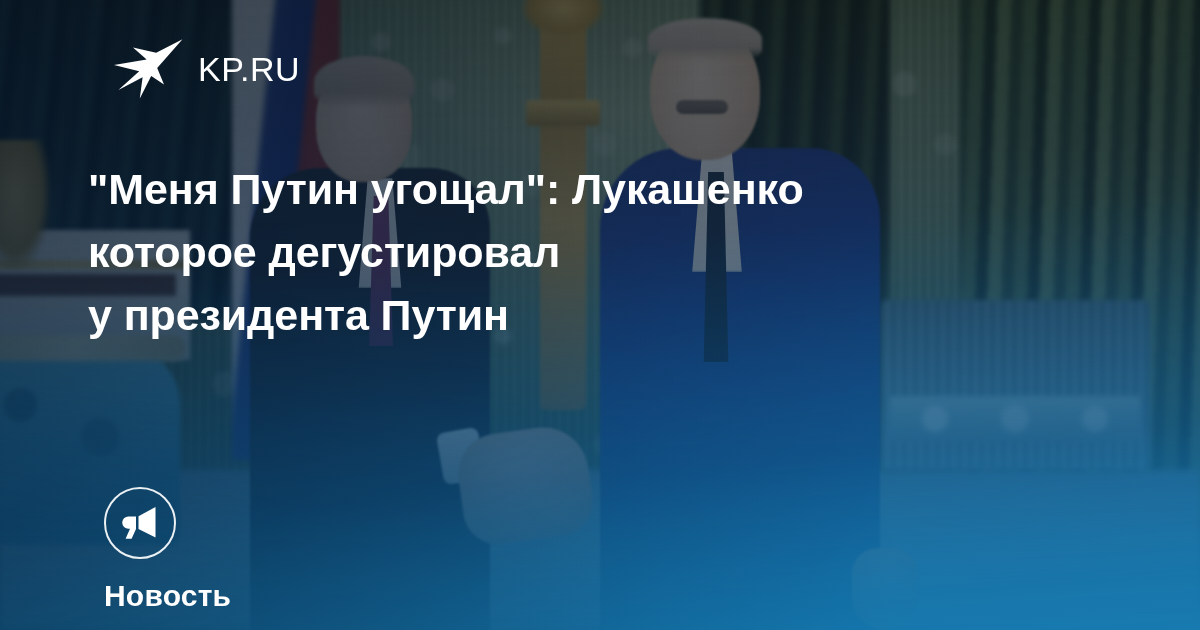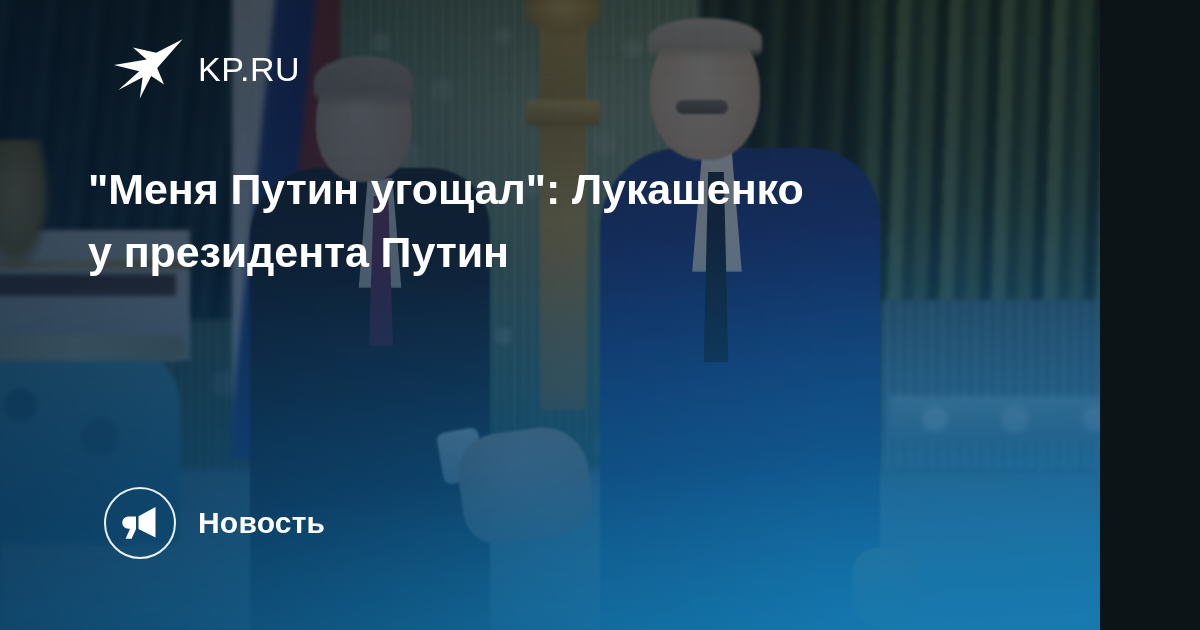--- a/index.html
+++ b/index.html
@@ -6,21 +6,21 @@
 
   html, body {
     width:1200px; height:630px;
     overflow:hidden;
     background:#0c1418;
     font-family:"Liberation Sans", sans-serif;
   }
 
   .card {
     position:relative;
-    width:1100px; height:630px;
+    width:1200px; height:630px;
     overflow:hidden;
   }
 
   
   .photo { position:absolute; inset:0; overflow:hidden; }
 
   
   .wall {
     position:absolute; inset:0;
     background:
@@ -316,21 +316,21 @@
     color:#ffffff;
     font-size:43px;
     font-weight:700;
     line-height:63px;
     letter-spacing:-.1px;
     white-space:nowrap;
   }
 
   .badge {
     position:absolute; left:104px; top:487px;
-    display:flex; align-items:center; gap:22px;
+    display:flex; align-items:flex-start; gap:22px;flex-direction:column;
   }
   .badge-ring {
     width:72px; height:72px; border-radius:50%;
     border:2px solid rgba(255,255,255,.92);
     display:flex; align-items:center; justify-content:center;
   }
   .badge-icon { width:38px; height:34px; display:block; }
   .badge-label {
     color:#ffffff;
     font-size:30px;
@@ -386,20 +386,21 @@
       <span class="brand-bird">
         <svg class="brand-bird" viewBox="0 0 72 62" xmlns="http://www.w3.org/2000/svg" aria-hidden="true">
           <path fill="#ffffff" d="M70.5 1.2 L44.2 14.8 L21.0 9.5 L34.6 21.4 L2.0 27.0 L27.2 33.2 L6.4 52.0 L30.6 39.2 L27.8 60.5 L39.2 38.0 L52.0 46.4 L45.2 30.0 Z"></path>
         </svg>
       </span>
       <span class="brand-name">KP.RU</span>
     </div>
 
     <div class="headline">
       <span class="hl-line">"Меня Путин угощал": Лукашенко</span>
+      <span class="hl-line">которое дегустировал</span>
       <span class="hl-line">у президента Путин</span>
     </div>
 
     <div class="badge">
       <span class="badge-ring">
         <span class="badge-icon">
           <svg class="badge-icon" viewBox="0 0 38 34" xmlns="http://www.w3.org/2000/svg" aria-hidden="true">
             <path fill="#ffffff" d="M34.5 1.0 L17.5 10.2 L17.5 23.0 L34.5 31.5 Z"></path>
             <path fill="#ffffff" d="M15.0 10.4 L7.4 10.4 A6.2 6.2 0 0 0 7.4 22.8 L9.0 22.8 L4.6 32.8 L10.6 32.8 L15.0 23.0 Z"></path>
           </svg>

